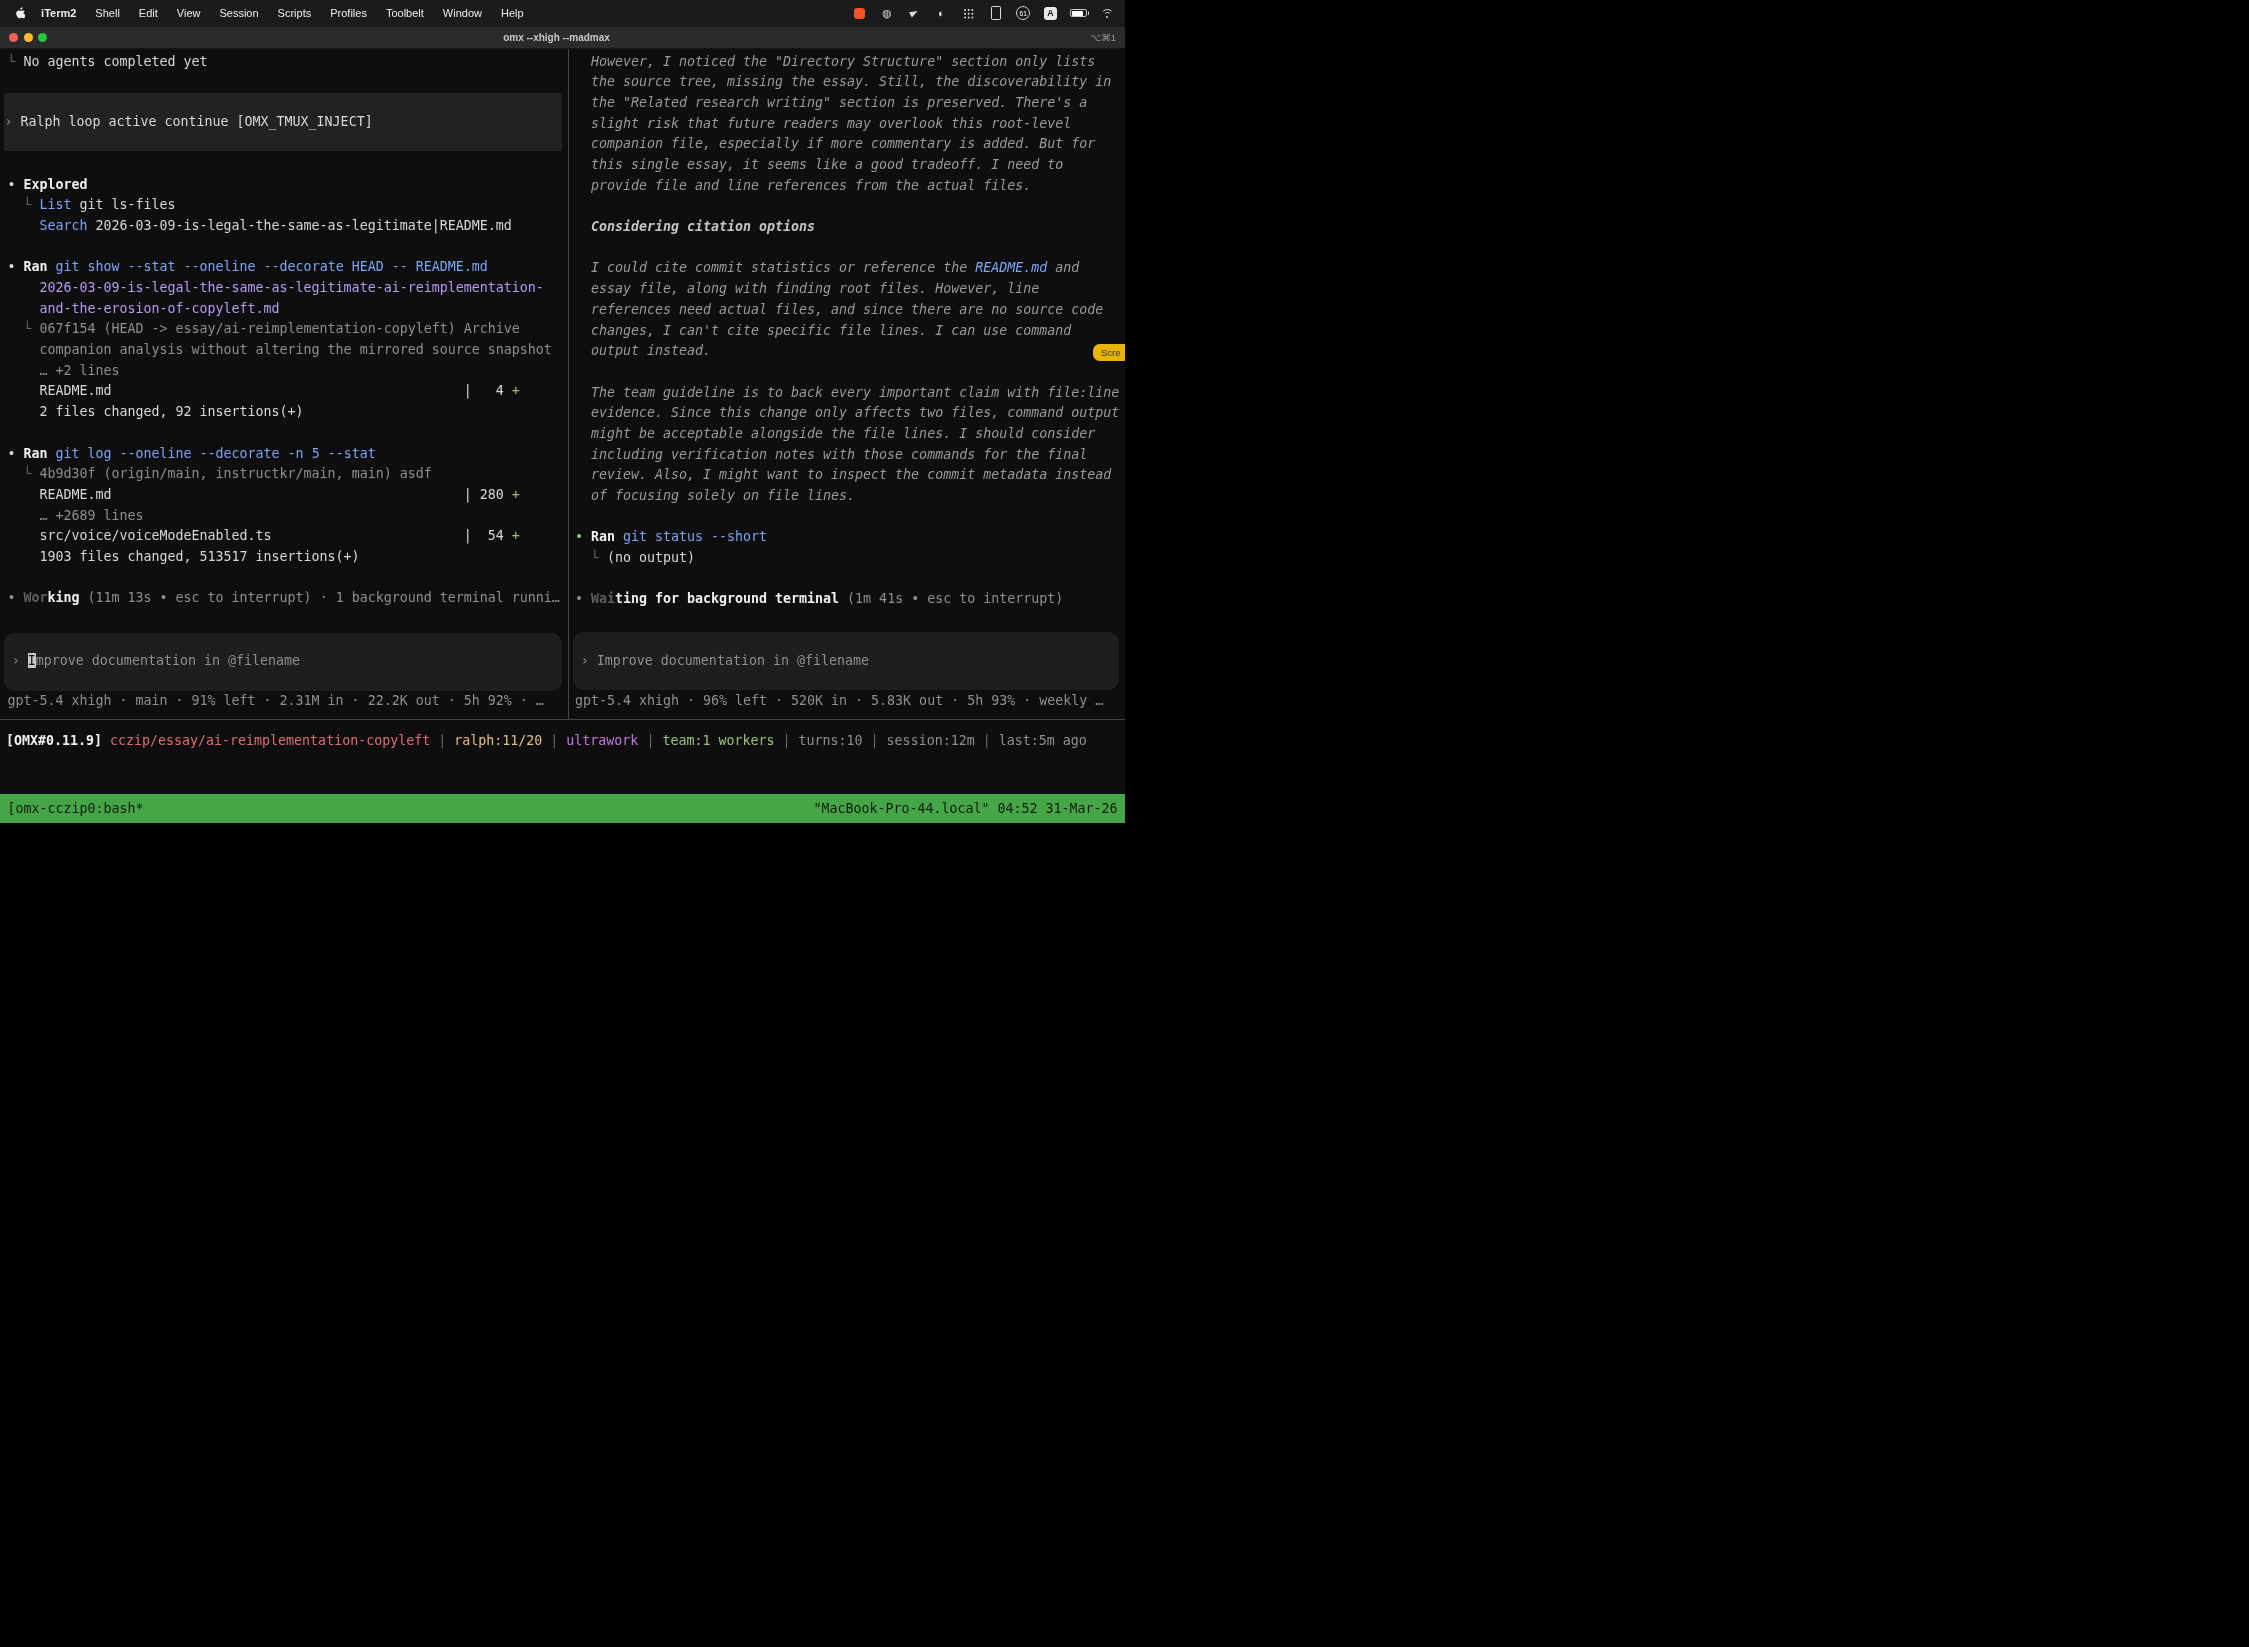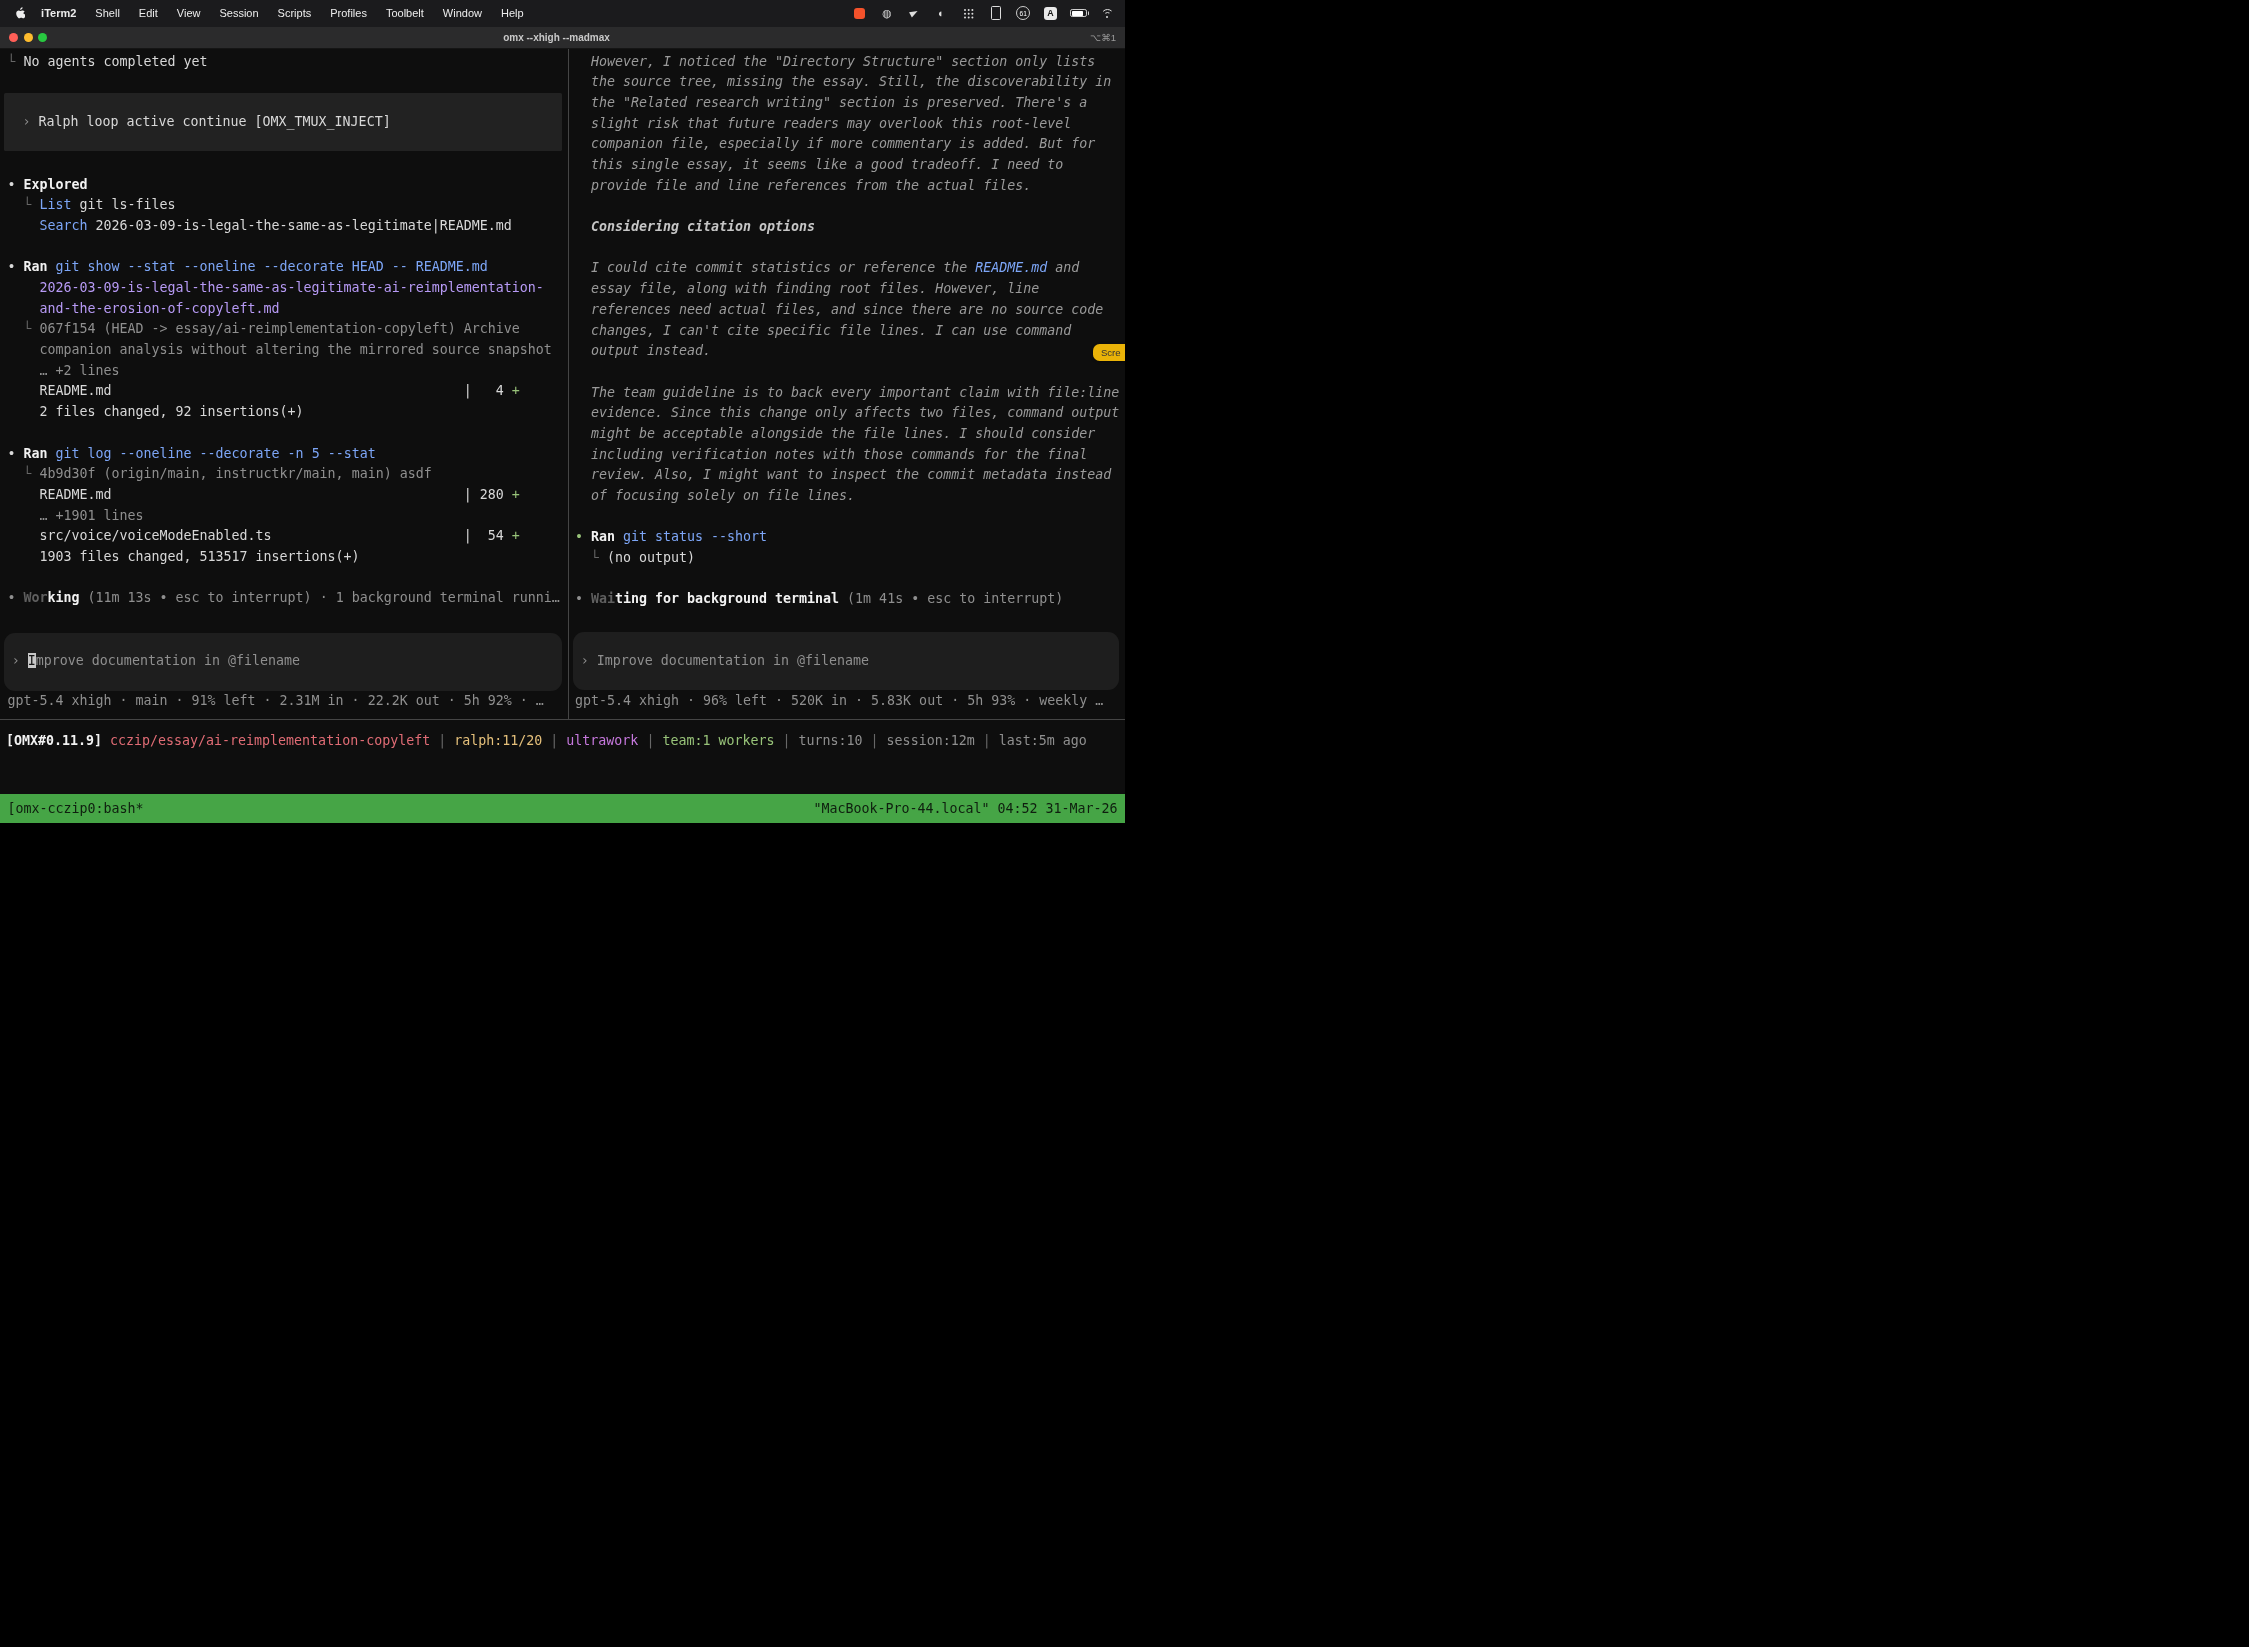--- a/index.html
+++ b/index.html
@@ -61,21 +61,21 @@
   .c-purple{color:#b79af5;}
   .c-green{color:#98c379;}
   .c-red{color:#e06c75;}
   .c-yellow{color:#e5c07b;}
   .c-magenta{color:#c678dd;}
   .c-think{color:#9a9a9a;font-style:italic;}
   .c-think-head{color:#c6c6c6;font-style:italic;font-weight:700;}
   .c-think-link{color:#7da6f7;font-style:italic;}
   .c-cursor{background:#c8c8c8;color:#141414;}
 
-  .ralph-box{margin:20.7px 5.9px 0 -3px;height:58px;background:#222222;display:flex;align-items:center;padding-left:18px;border-radius:1.5px;}
+  .ralph-box{margin:20.7px 5.9px 0 -3px;height:58px;background:#222222;display:flex;align-items:center;padding-left:0;border-radius:1.5px;}
   .body-lines{margin-top:23.6px;}
   .inputbox{margin:23.6px 5.9px 0 -3px;height:58px;background:#1e1e1e;display:flex;align-items:center;padding-left:7.4px;border-radius:11px;}
   .pane-right .inputbox{margin-left:-1.5px;margin-top:22px;}
 
   
   .omxbar{border-top:1.5px solid #454545;height:75px;background:#0e0e0e;padding:11.8px 0 0 5.9px;box-sizing:border-box;}
   .tmuxbar{height:29.5px;background:#46a546;display:flex;align-items:center;justify-content:space-between;
     padding:0 7.4px;box-sizing:border-box;font-size:13.3px;color:#0f1f0f;white-space:pre;}
 
   .scre-pill{position:absolute;right:0;top:344px;background:#eab308;color:#333;border-radius:6.6px 0 0 6.6px;
@@ -163,21 +163,21 @@
         <div class="line"><span class="c-purple">    and-the-erosion-of-copyleft.md</span></div>
         <div class="line"><span class="c-dim">  └ </span><span class="c-gray">067f154 (HEAD -&gt; essay/ai-reimplementation-copyleft) Archive</span></div>
         <div class="line"><span class="c-gray">    companion analysis without altering the mirrored source snapshot</span></div>
         <div class="line"><span class="c-gray">    … +2 lines</span></div>
         <div class="line"><span class="c-fg">    README.md                                            |   4 </span><span class="c-green">+</span></div>
         <div class="line"><span class="c-fg">    2 files changed, 92 insertions(+)</span></div>
         <div class="line"><span class="c-fg"></span></div>
         <div class="line"><span class="c-fg">• </span><span class="c-bw">Ran</span><span class="c-fg"> </span><span class="c-blue">git log --oneline --decorate -n 5 --stat</span></div>
         <div class="line"><span class="c-dim">  └ </span><span class="c-gray">4b9d30f (origin/main, instructkr/main, main) asdf</span></div>
         <div class="line"><span class="c-fg">    README.md                                            | 280 </span><span class="c-green">+</span></div>
-        <div class="line"><span class="c-gray">    … +1901 lines</span></div>
+        <div class="line"><span class="c-gray">    … +2689 lines</span></div>
         <div class="line"><span class="c-fg">    src/voice/voiceModeEnabled.ts                        |  54 </span><span class="c-green">+</span></div>
         <div class="line"><span class="c-fg">    1903 files changed, 513517 insertions(+)</span></div>
         <div class="line"><span class="c-fg"></span></div>
         <div class="line"><span class="c-gray">• </span><span class="c-shim">Wor</span><span class="c-bw">king</span><span class="c-gray"> (11m 13s • esc to interrupt) · 1 background terminal runni…</span></div>
       </div>
     <div class="inputbox">
         <div class="line"><span class="c-gray">› </span><span class="c-cursor">I</span><span class="c-gray">mprove documentation in @filename</span></div>
       </div>
     <div class="status">gpt-5.4 xhigh · main · 91% left · 2.31M in · 22.2K out · 5h 92% · …</div>
   </div>

